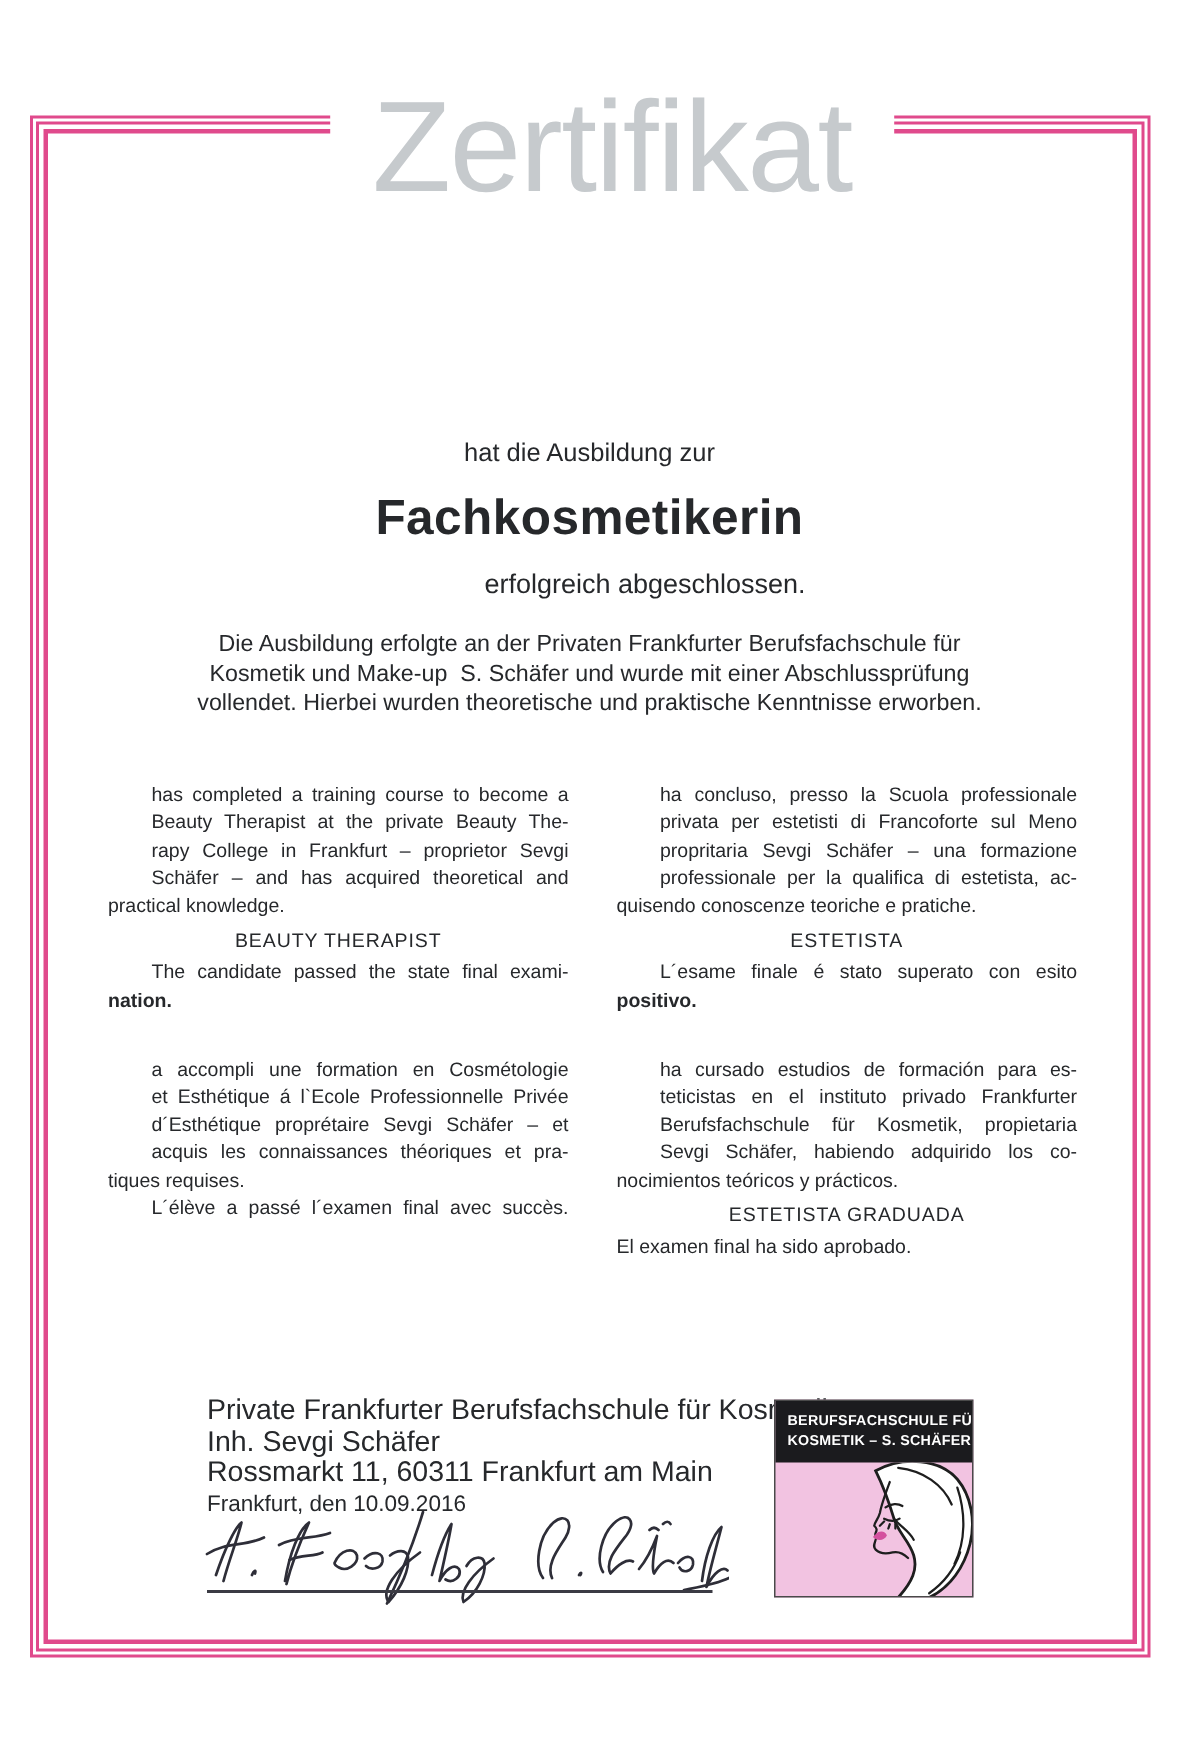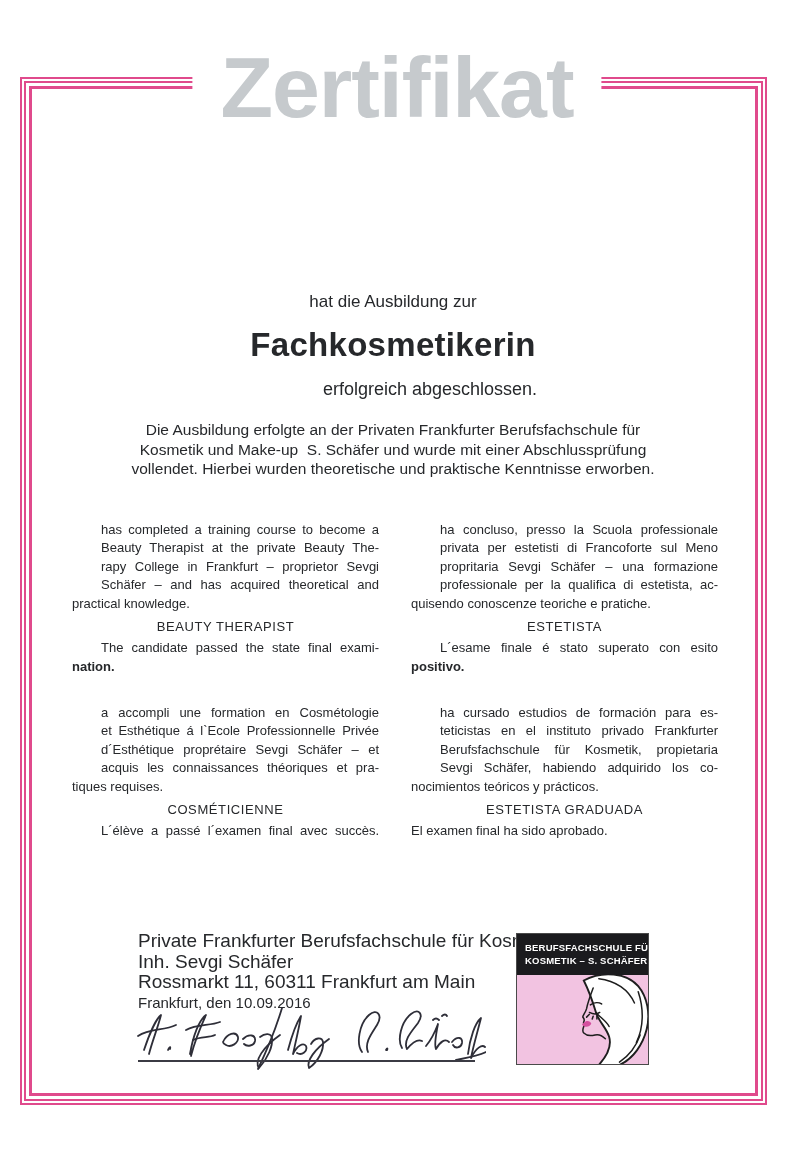--- a/index.html
+++ b/index.html
@@ -16,22 +16,22 @@
     font-family:"Liberation Sans",sans-serif;color:var(--ink);
   }
   
   .f1{position:absolute;left:20px;top:77px;width:747px;height:1028px;
       border:2px solid var(--border-pink);box-sizing:border-box;}
   .f2{position:absolute;inset:2px;border:2px solid var(--border-pink);}
   .f3{position:absolute;inset:3px;border:3px solid var(--border-pink);}
   
   .title{
     position:absolute;top:34px;left:50%;transform:translateX(-50%);
-    margin:4px;z-index:2;background:#ffffff;padding:0 28px;
-    font-size:86px;line-height:98px;font-weight:bold;letter-spacing:-1px;
+    margin:15px;z-index:2;background:#ffffff;padding:0 28px;
+    font-size:86px;line-height:98px;font-weight:normal;letter-spacing:-1px;
     color:var(--title-gray);white-space:nowrap;
   }
   .center-line{position:absolute;left:0;width:100%;text-align:center;white-space:pre-wrap;}
   .name{top:199px;font-size:38px;font-weight:700;letter-spacing:.5px;}
   .intro{top:292px;font-size:17px;}
   .qual{top:326px;font-size:33px;font-weight:700;letter-spacing:.3px;}
   .outro{top:379px;font-size:18px;margin-left:37px;}
   .gpara{position:absolute;left:53px;top:420px;width:680px;
          font-size:15.5px;line-height:19.6px;}
   .gpara .gl{text-align:center;white-space:pre-wrap;}
@@ -104,21 +104,20 @@
     </div>
   </div>
 
   <div class="cols row2">
     <div class="col">
       <div class="jl">a accompli une formation en Cosmétologie</div>
       <div class="jl">et Esthétique á l`Ecole Professionnelle Privée</div>
       <div class="jl">d´Esthétique proprétaire Sevgi Schäfer – et</div>
       <div class="jl">acquis les connaissances théoriques et pra-</div>
       <div class="el">tiques requises.</div>
-      <div class="lang">COSMÉTICIENNE</div>
       <div class="jl">L´élève a passé l´examen final avec succès.</div>
     </div>
     <div class="col">
       <div class="jl">ha cursado estudios de formación para es-</div>
       <div class="jl">teticistas en el instituto privado Frankfurter</div>
       <div class="jl">Berufsfachschule für Kosmetik, propietaria</div>
       <div class="jl">Sevgi Schäfer, habiendo adquirido los co-</div>
       <div class="el">nocimientos teóricos y prácticos.</div>
       <div class="lang">ESTETISTA GRADUADA</div>
       <div class="el">El examen final ha sido aprobado.</div>

